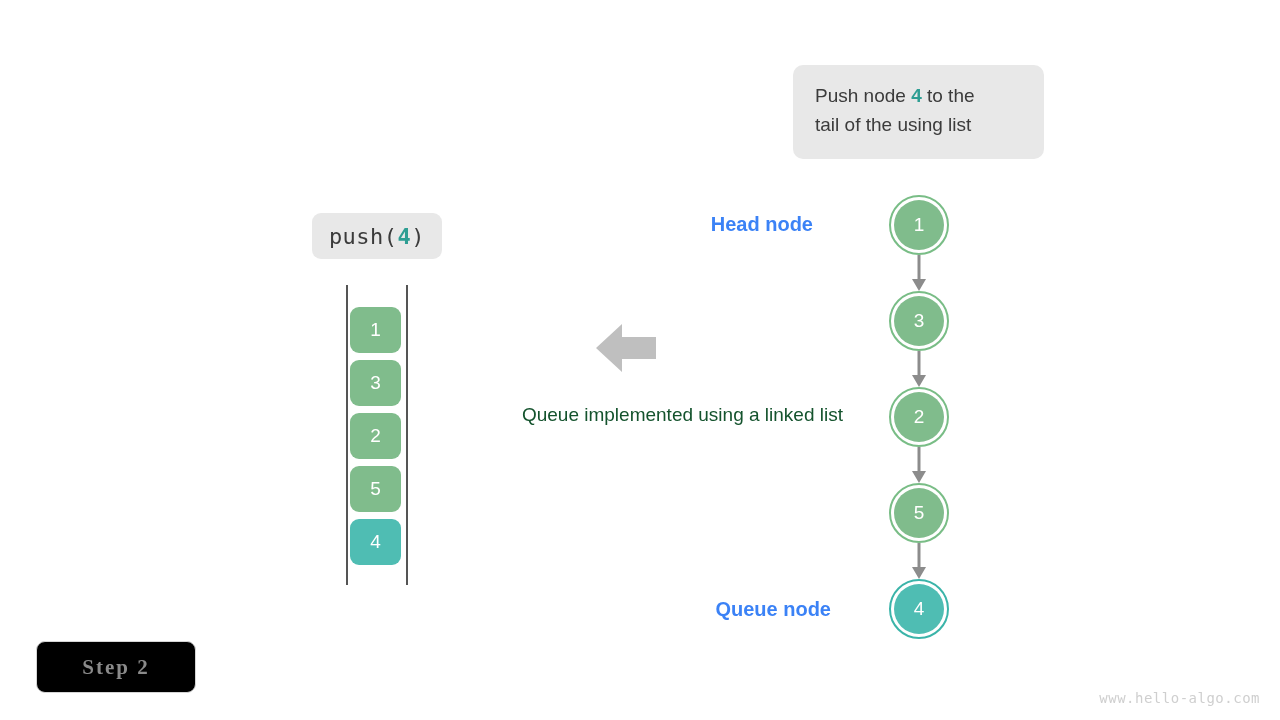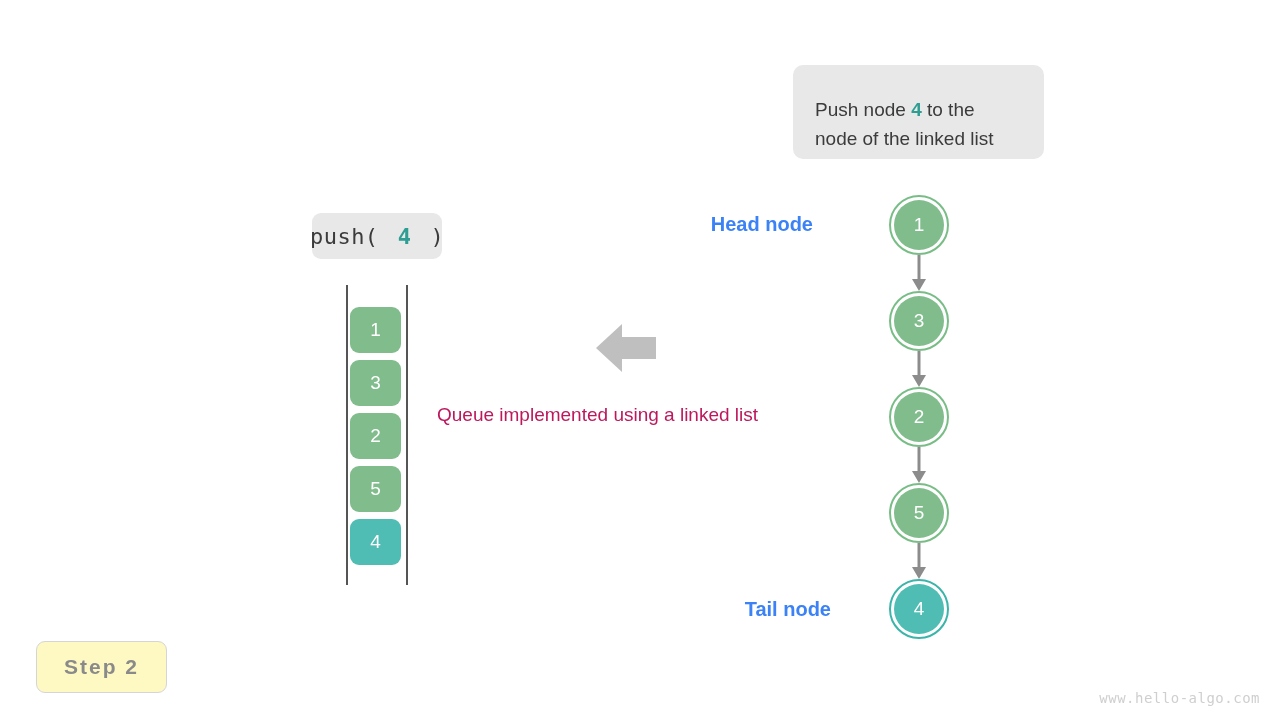--- a/index.html
+++ b/index.html
@@ -23,21 +23,21 @@
     border-radius: 10px;
     color: #3b3b3b;
     box-sizing: border-box;
   }
 
   #callout-box {
     left: 793px;
     top: 65px;
     width: 251px;
     height: 94px;
-    padding: 30px 22px;
+    padding: 16px 22px;
     font-size: 19px;
     line-height: 29px;
     font-family: "Liberation Sans", sans-serif;
   }
   #callout-box .accent {
     color: #2e9e93;
     font-weight: bold;
   }
 
   #push-label-box {
@@ -46,38 +46,37 @@
     width: 130px;
     height: 46px;
     border-radius: 9px;
     display: flex;
     align-items: center;
     justify-content: center;
     font-family: "DejaVu Sans Mono", "Liberation Mono", monospace;
     font-size: 22px;
     color: #3b3b3b;
     letter-spacing: 0.5px;
-    gap: 19px;
   }
   #push-label-box .accent { color: #2e9e93; font-weight: bold; }
 
   
   #step-badge {
     position: absolute;
     left: 36px;
     top: 641px;
-    width: 131px;
+    width: 160px;
     height: 52px;
     border: 1px solid #d5d5d5;
     border-radius: 9px;
-    background: #fef9c3;
-    display: flex;
-    align-items: center;
-    justify-content: center;
-    font-family: Liberation Sans, sans-serif;
+    background: #000000;
+    display: flex;
+    align-items: center;
+    justify-content: center;
+    font-family: Liberation Serif, serif;
     font-weight: bold;
     font-size: 21px;
     letter-spacing: 2px;
     color: #8a8a8a;
     box-sizing: border-box;
   }
 
   
   #watermark {
     position: absolute;
@@ -89,23 +88,23 @@
     letter-spacing: 0.5px;
     text-align: right;
   }
 
   
   #caption {
     position: absolute;
     left: 437px;
     top: 404px;
     width: 406px;
-    text-align: left;
-    font-size: 19px;
-    color: #be185d;
+    text-align: right;
+    font-size: 19px;
+    color: #14532d;
   }
 
   
   #big-arrow {
     position: absolute;
     left: 596px;
     top: 322px;
     width: 60px;
     height: 52px;
   }
@@ -171,21 +170,21 @@
   #head-node-label { left: 653px; top: 213px; width: 160px; }
   #tail-node-label { left: 671px; top: 598px; width: 160px; }
 
   .connector { position: absolute; left: 904px; width: 30px; }
 </style>
 </head>
 <body>
 
 <div class="chip" id="callout-box">
   <span>Push node </span><span class="accent">4</span><span> to the</span><br>
-  <span>node of the linked list</span>
+  <span>tail of the using list</span>
 </div>
 
 <div class="chip" id="push-label-box">
   <span>push(</span>
     <span class="accent">4</span>
     <span>)</span>
 </div>
 
 <div id="queue-column">
   <div class="rail" id="rail-left"></div>
@@ -243,20 +242,20 @@
         <div class="disc" style="background: rgb(128, 188, 140);">2</div>
       </div>
       <div class="node" style="left: 889px; top: 483px; border-color: rgb(121, 189, 134);">
         <div class="disc" style="background: rgb(128, 188, 140);">5</div>
       </div>
       <div class="node" style="left: 889px; top: 579px; border-color: rgb(59, 180, 169);">
         <div class="disc" style="background: rgb(79, 189, 179);">4</div>
       </div>
     </div>
   <div class="node-label" id="head-node-label">Head node</div>
-  <div class="node-label" id="tail-node-label">Tail node</div>
+  <div class="node-label" id="tail-node-label">Queue node</div>
 </div>
 
 <div id="caption">Queue implemented using a linked list</div>
 
 <div id="step-badge">Step 2</div>
 
 <div id="watermark">www.hello-algo.com</div>
 
 </body></html>

